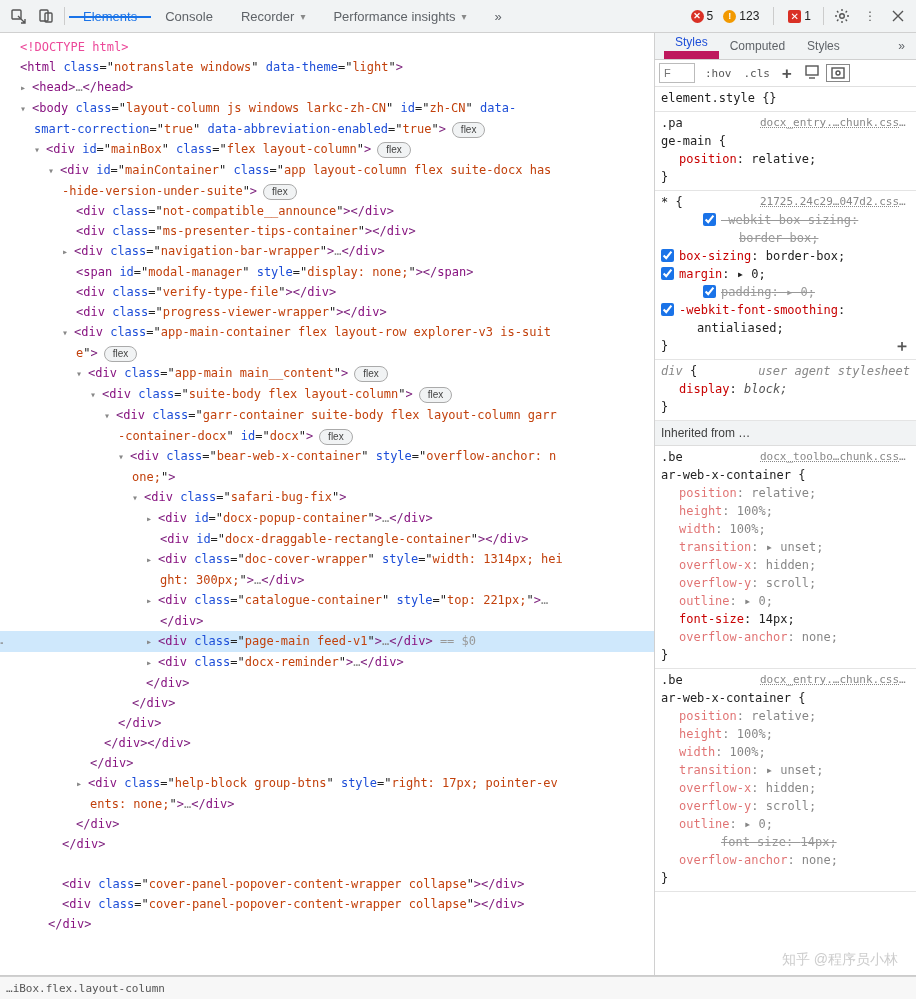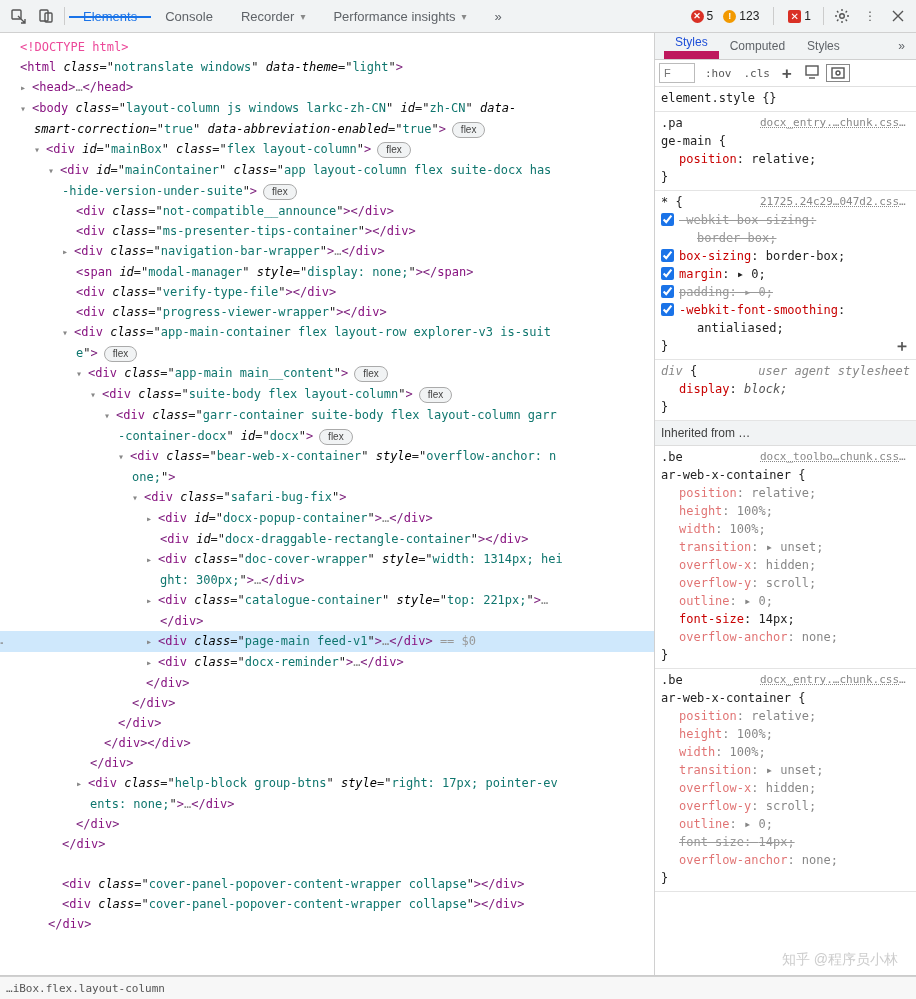--- a/index.html
+++ b/index.html
@@ -58,22 +58,22 @@
   position: relative;
 }
 .node { white-space: pre; padding-left: 0; }
 
 .ind { display:inline-block; width:14px; }
 .tri { display:inline-block; width:12px; color:#888; cursor:pointer; user-select:none;}
 .tri::before { content:"▸"; font-size:10px;}
 .tri.open::before { content:"▾";}
 .punct  { color:#7a1c7a; }
 .tag    { color:#881280; }
-.attr   { color:#000000;font-style:italic; }
-.val    { color:#0f766e; }
+.attr   { color:#1d4ed8; }
+.val    { color:#c2410c; }
 .cmt    { color:#ec4899; }
 .gray   { color:#888; }
 .badge  {
   display:inline-block;
   border:1px solid #aaa; border-radius:10px;
   padding:0 8px; font-size:10px; line-height:14px;
   background:#f1f3f4; color:#444; margin-left:6px;
   font-family: "Segoe UI", Arial, sans-serif;
 }
 .hl {
@@ -119,21 +119,21 @@
   font-family: Menlo, Consolas, monospace;
   font-size:12px; line-height:18px;
 }
 .rule { border-bottom:1px solid #e4e4e4; padding:2px 6px 4px 6px; position:relative;}
 .rule .src { float:right; color:#888; font-size:11px; text-decoration: underline; text-decoration-style: dotted; max-width:150px; overflow:hidden; text-overflow:ellipsis; white-space:nowrap;}
 .prop { color:#c80000; }
 .pval { color:#222; }
 .pval .ital { font-style: italic; color:#555;}
 .decl { padding-left:18px; position:relative;}
 .chk { position:absolute; left:0; top:2px; width:13px; height:13px; accent-color:#1a73e8;}
-.strike { text-decoration: line-through; color: #999;}
+.strike { text-decoration: line-through; color: #999; margin-left: 42px;}
 .strike .prop, .strike .pval { color:#999;}
 .add-rule { position:absolute; right:6px; bottom:4px; color:#555; font-size:16px; font-weight:bold; cursor:pointer;}
 .inherited-hdr {
   background:#f1f3f4; color:#404040; padding:3px 6px;
   border-bottom:1px solid #ddd; font-family:"Segoe UI",Arial,sans-serif;
 }
 .ua { color:#888; font-style:italic;}
 
 
 .crumbs {

